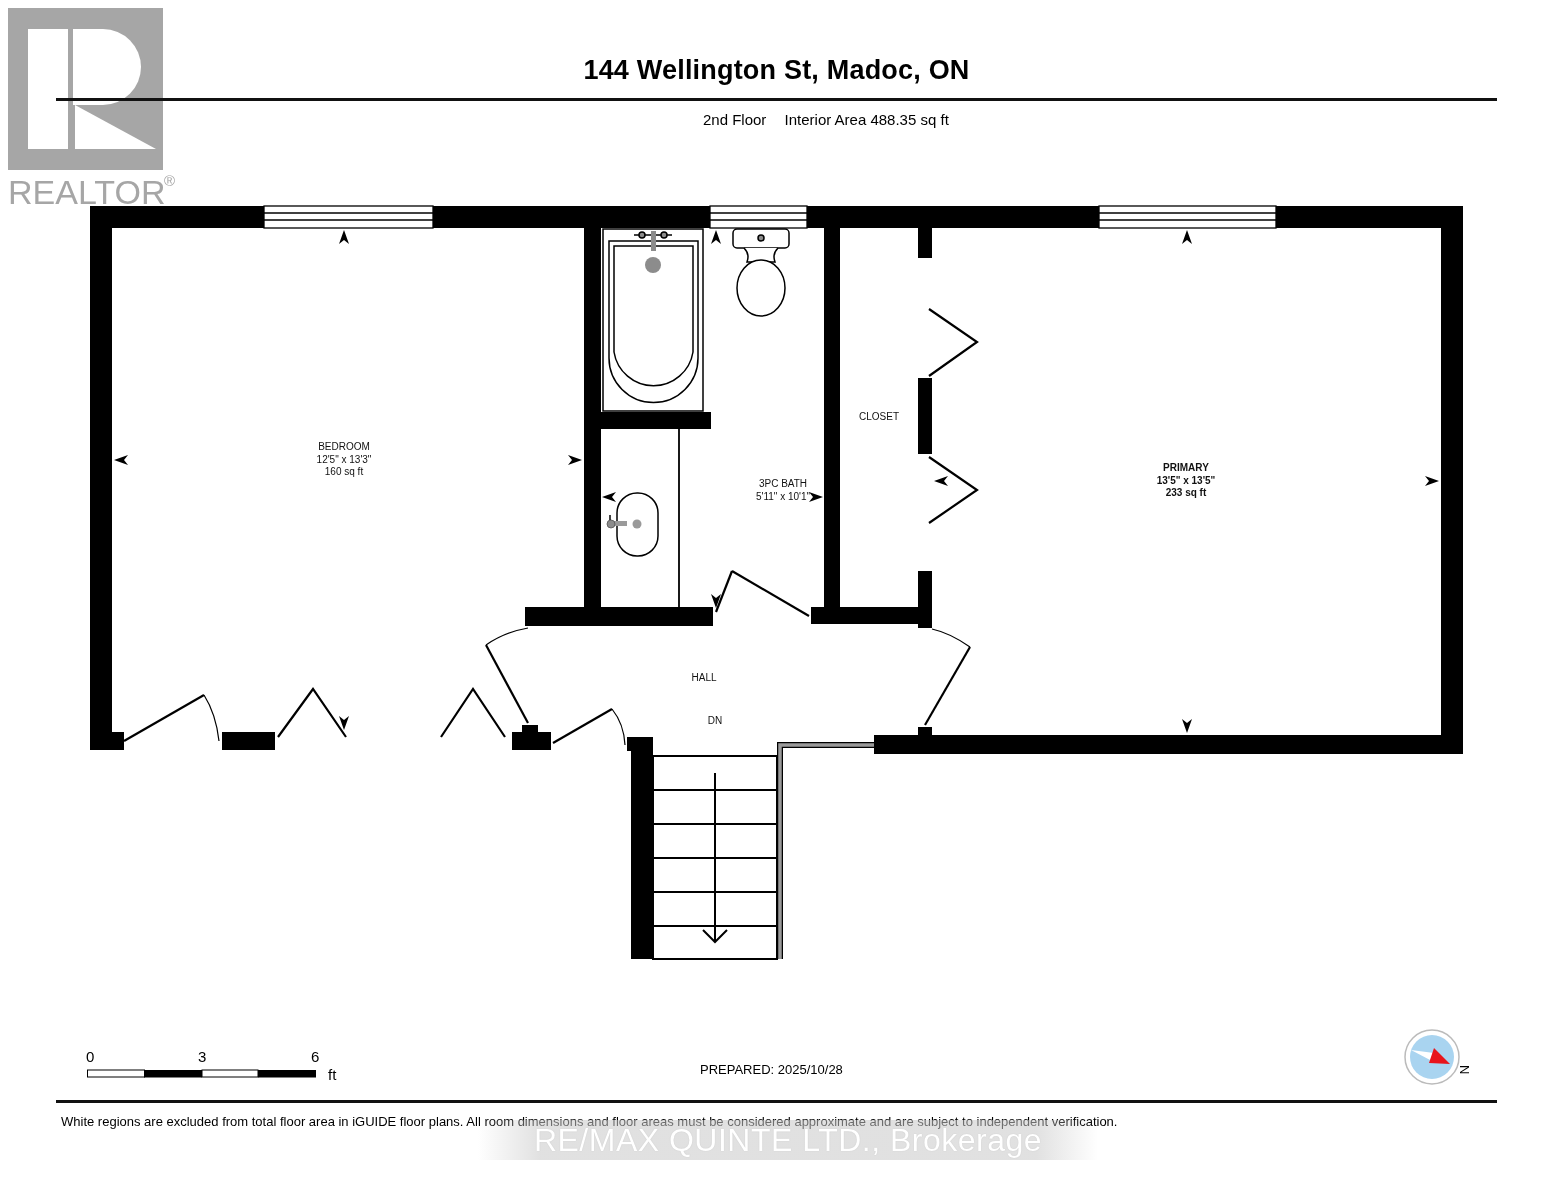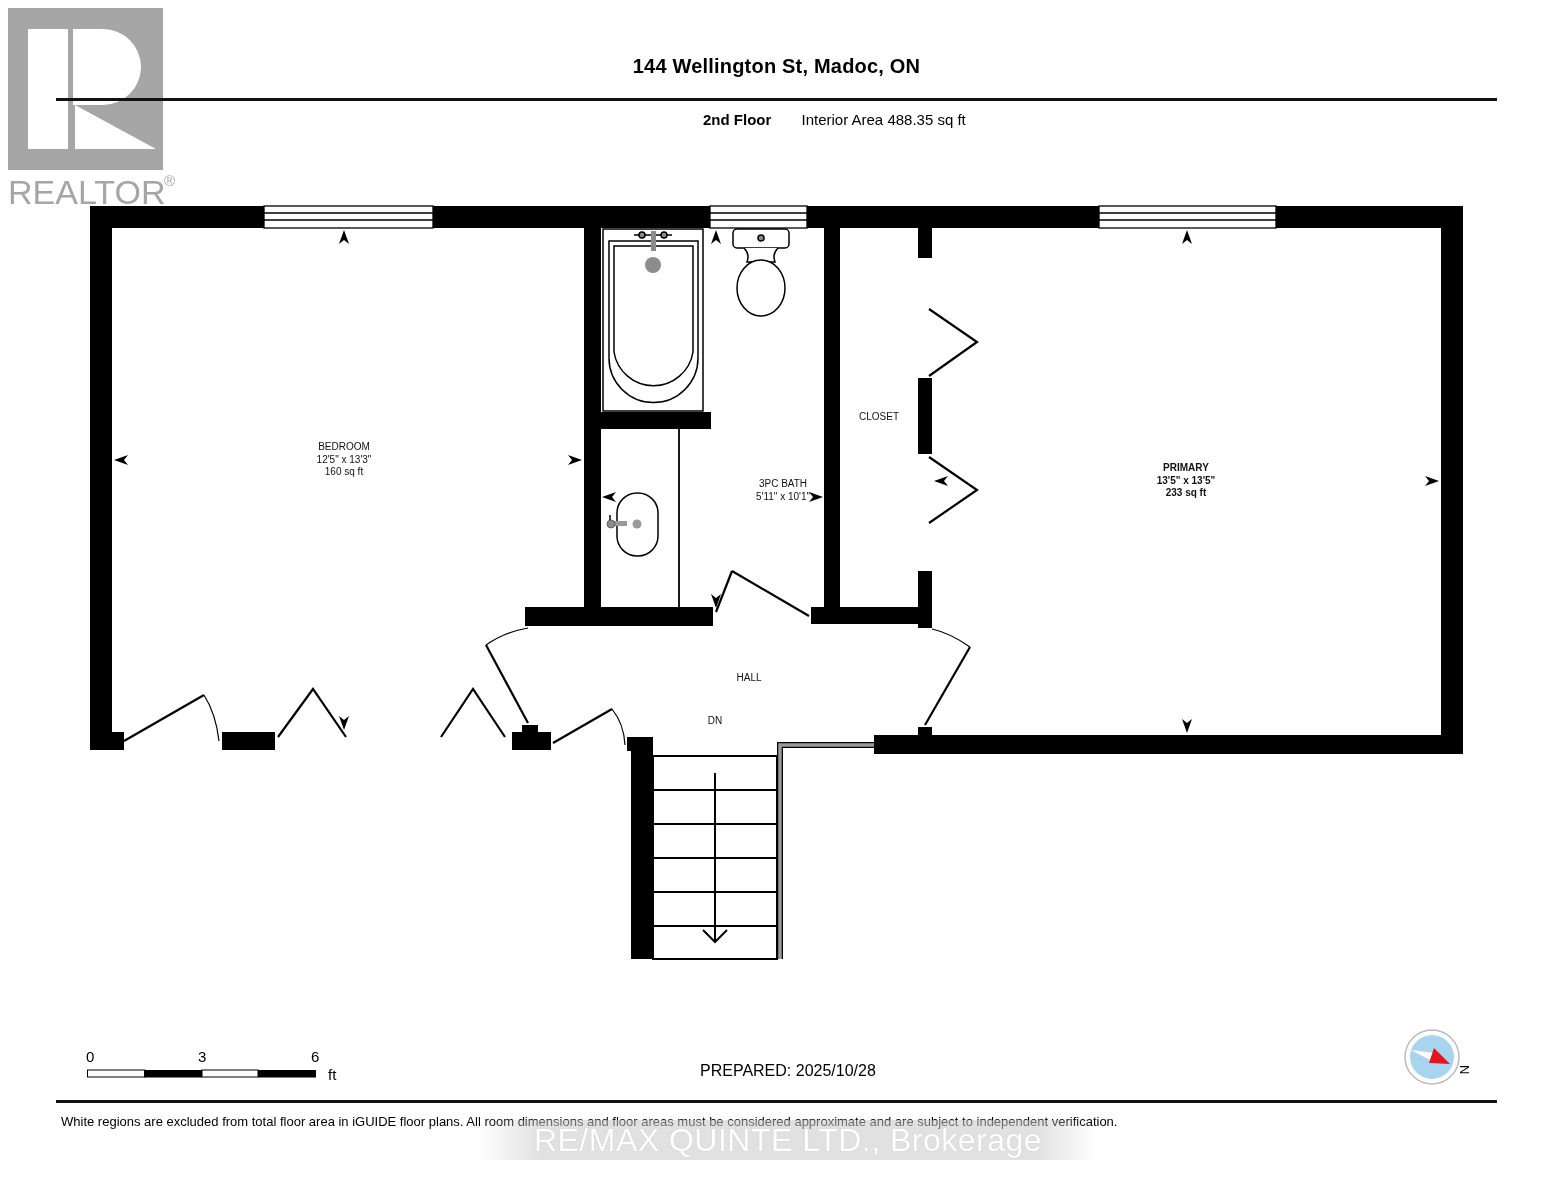--- a/index.html
+++ b/index.html
@@ -1,28 +1,28 @@
 <!DOCTYPE html>
 <html><head>
 <meta charset="utf-8">
 <style>
   html, body { margin:0; padding:0; background:#ffffff; }
   body { width:1553px; height:1200px; position:relative; overflow:hidden; font-family:"Liberation Sans", sans-serif; color:#000; }
   .abs { position:absolute; }
   #logo { left:8px; top:8px; width:172px; height:206px; }
-  #title { left:0; width:1553px; top:55px; text-align:center; font-size:20px; font-weight:bold; letter-spacing:0.2px; }
+  #title { left:0; width:1553px; top:55px; text-align:center; font-size:27px; font-weight:bold; letter-spacing:0.2px; }
   #title-rule { left:56px; top:98px; width:1441px; height:3px; background:#111; }
   #subtitle { left:703px; top:111px; font-size:15px; white-space:nowrap; }
-  #subtitle .floor { font-weight:bold; margin-right:26px; }
+  #subtitle .floor { font-weight:normal; margin-right:14px; }
   #plan { left:0; top:0; width:1553px; height:1200px; }
   .room-label { position:absolute; font-size:10px; text-align:center; line-height:12.5px; transform:translateX(-50%); white-space:nowrap; color:#111; }
   #scale { left:86px; top:1048px; width:260px; height:40px; }
   #scale .tick { position:absolute; top:0; font-size:15px; }
   #scale .unit { position:absolute; top:18px; left:242px; font-size:15px; }
-  #prepared { left:700px; top:1062px; font-size:16px; }
+  #prepared { left:700px; top:1062px; font-size:13px; }
   #footer-rule { left:56px; top:1100px; width:1441px; height:3px; background:#111; }
   #disclaimer { left:61px; top:1114px; font-size:13px; white-space:nowrap; }
   #watermark { left:466px; top:1120px; width:620px; height:40px; font-size:32px; color:#fff; text-align:center; line-height:40px; white-space:nowrap;
      background:linear-gradient(to right, rgba(200,200,200,0.0), rgba(200,200,200,0.55) 10%, rgba(200,200,200,0.55) 90%, rgba(200,200,200,0.0));
      text-shadow:0 0 1px #bbb; letter-spacing:0.5px;margin-left:12px; }
   #compass { left:1402px; top:1028px; width:72px; height:60px; }
 </style>
 </head>
 <body>
 
@@ -182,21 +182,21 @@
   <div>5'11" x 10'1"</div>
 </div>
 <div class="room-label" style="left:879px; top:411px;">
   <div>CLOSET</div>
 </div>
 <div class="room-label" style="left:1186px; top:462px;font-weight:bold;">
   <div>PRIMARY</div>
   <div>13'5" x 13'5"</div>
   <div>233 sq ft</div>
 </div>
-<div class="room-label" style="left:749px; top:672px;">
+<div class="room-label" style="left:704px; top:672px;">
   <div>HALL</div>
 </div>
 <div class="room-label" style="left:715px; top:715px;">
   <div>DN</div>
 </div>
 
 <div id="scale" class="abs">
   <span class="tick" style="left:0px;">0</span>
   <span class="tick" style="left:112px;">3</span>
   <span class="tick" style="left:225px;">6</span>

